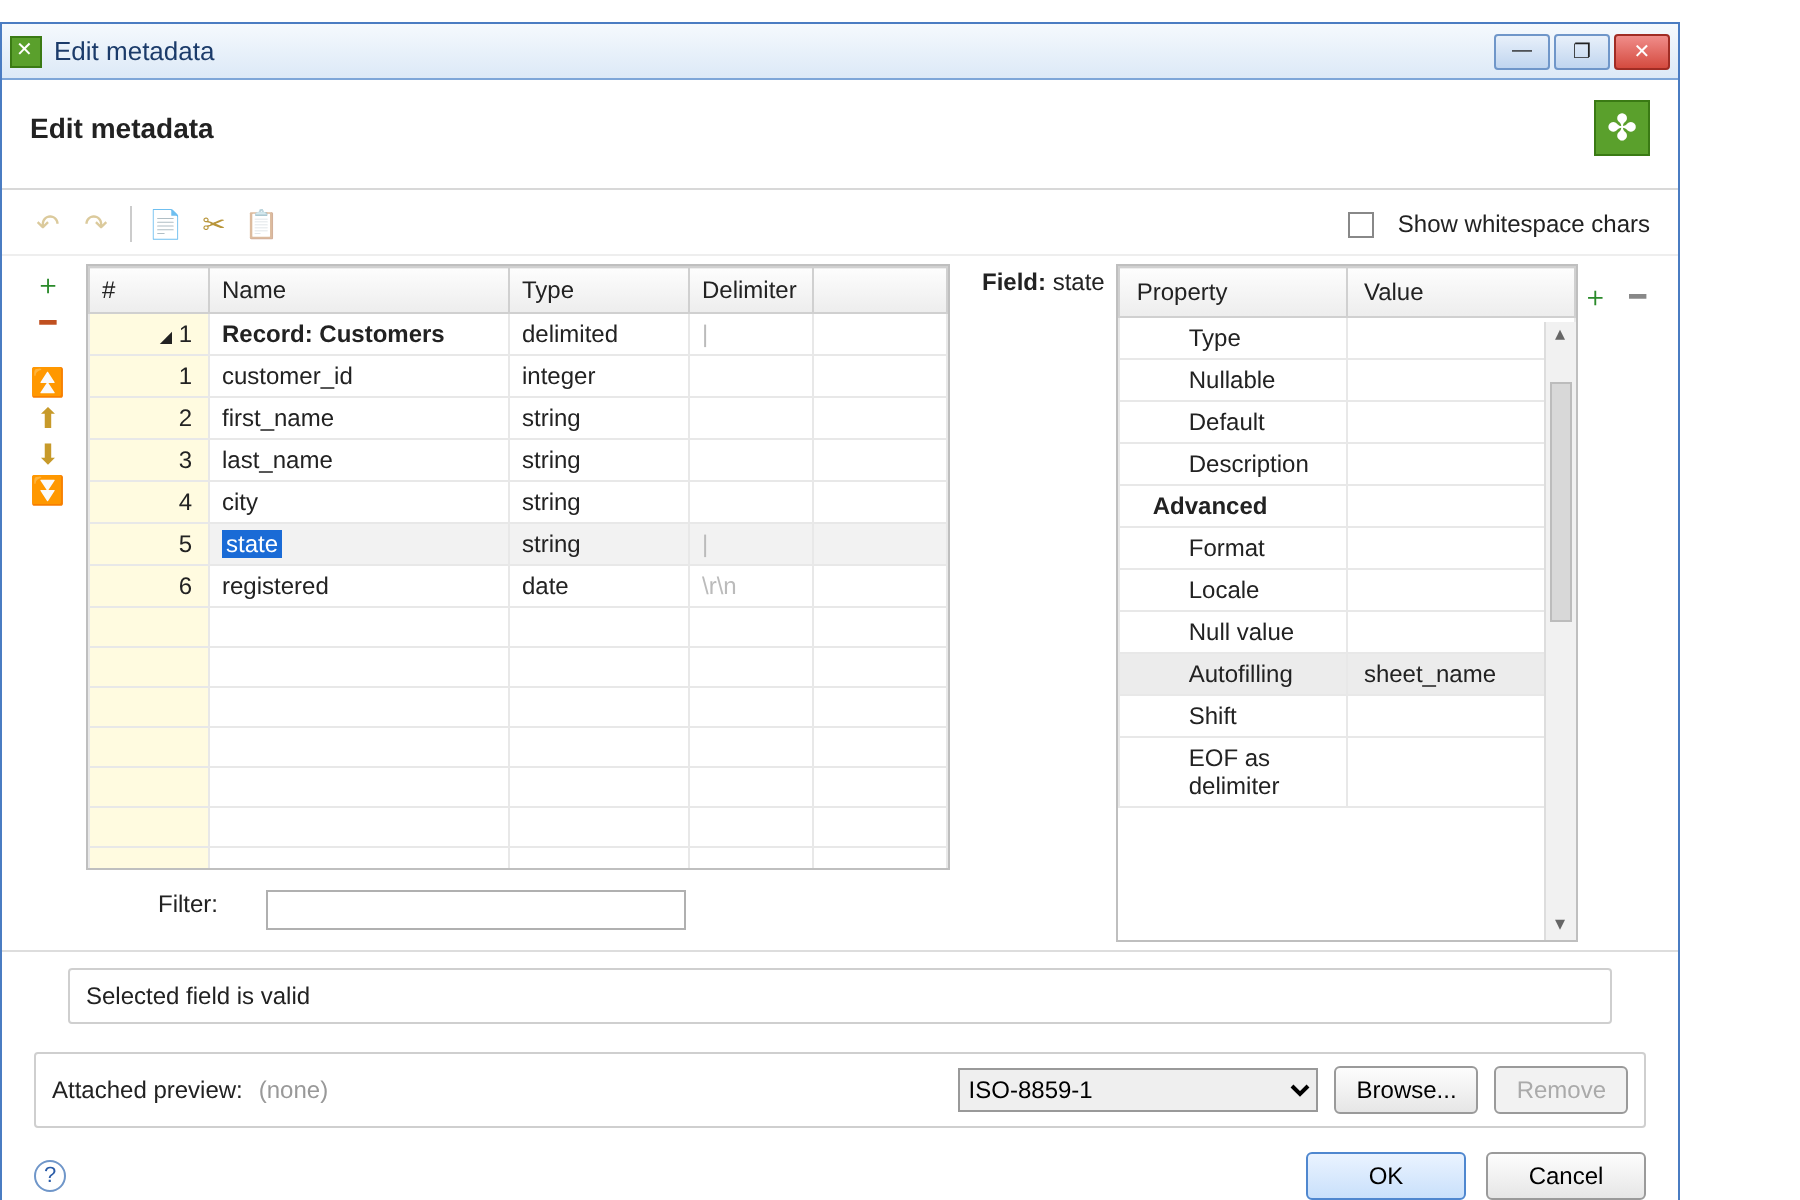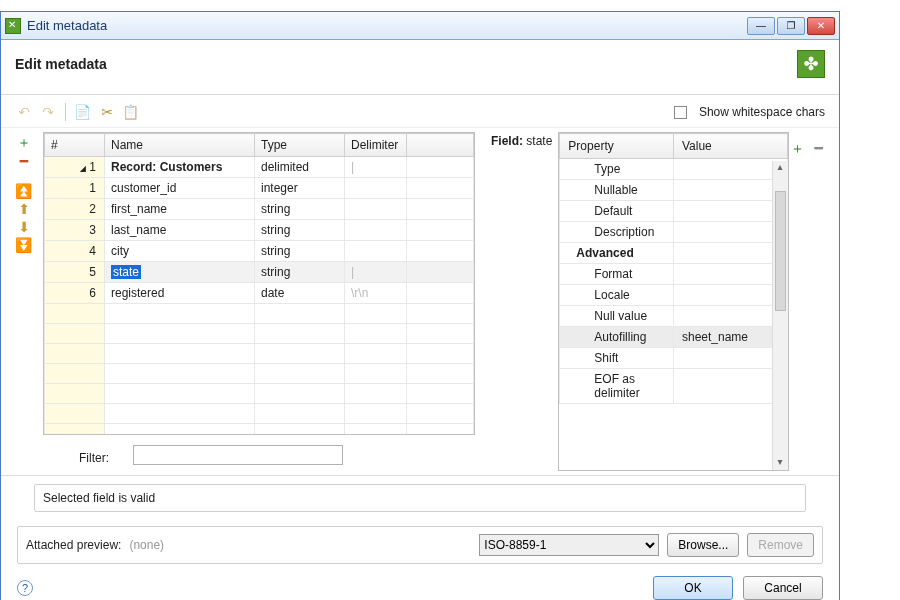--- a/index.html
+++ b/index.html
@@ -44,21 +44,21 @@
 table { width: 100%; border-collapse: collapse; table-layout: fixed; }
 th { background: linear-gradient(#fdfdfd,#ededed); border: 1px solid #d0d0d0; text-align: left; font-weight: normal; padding: 4px 6px; font-size: 12px; color: #222; }
 td { border: 1px solid #e8e8e8; padding: 3px 6px; font-size: 12px; height: 20px; }
 td.num { background: #fffbe0; text-align: right; padding-right: 8px; width: 52px; }
 tr.record td.name-cell { font-weight: bold; }
 tr.selected td { background: #f2f2f2; }
 tr.selected td.num { background: #fffbe0; }
 td.sel-name span { background: #1a6bd6; color: #fff; padding: 0 2px; }
 td.delim { color: #bbb; }
 
-.filter-row { display: flex; align-items: flex-end; gap: 24px; padding: 10px 6px 6px 36px; }
+.filter-row { display: flex; align-items: flex-start; gap: 24px; padding: 10px 6px 6px 36px; }
 .filter-row input { border: 1px solid #b0b0b0; height: 20px; width: 210px; padding: 0 4px; font-size: 12px; }
 
 .field-title { padding: 2px 6px 6px 6px; font-size: 12px; }
 .field-title b { font-weight: bold; }
 
 .prop-wrap { border: 1px solid #bfbfbf; flex: 1; background: #fff; position: relative; overflow: hidden; }
 .prop-table { width: 100%; border-collapse: collapse; border-radius: 10px; }
 .prop-table th { padding: 5px 8px; }
 .prop-table td { padding: 3px 8px; border: 1px solid #e8e8e8; }
 .prop-table td.k { width: 50%; }

